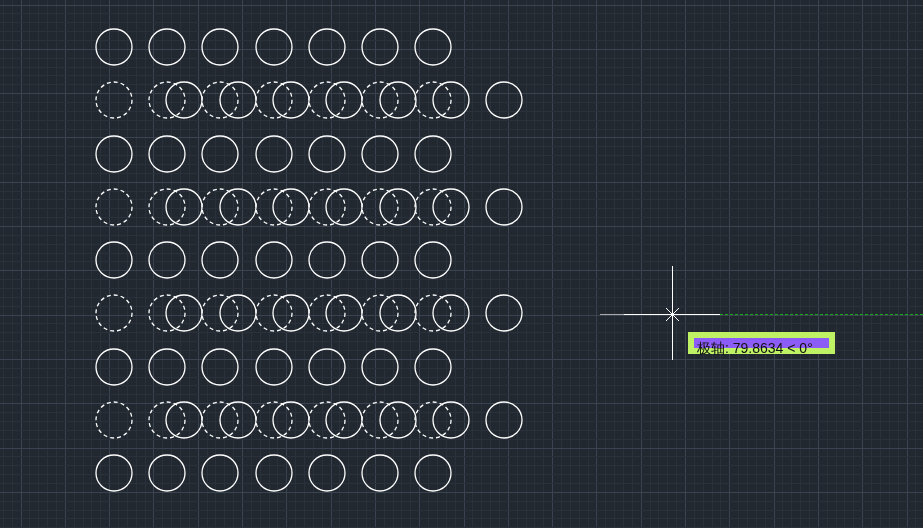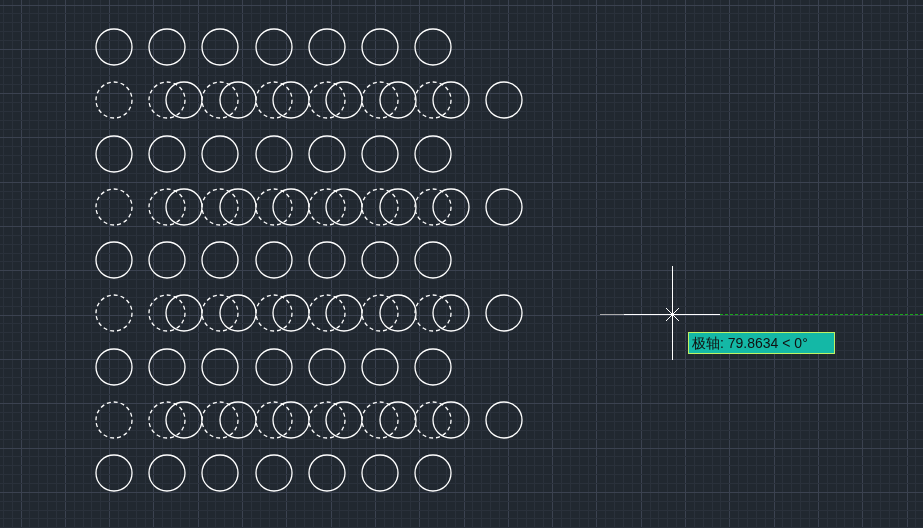--- a/index.html
+++ b/index.html
@@ -1,18 +1,18 @@
 <!DOCTYPE html>
 <html><head>
 <meta charset="utf-8">
 <style>
   html, body { margin:0; padding:0; }
   body { width:923px; height:528px; overflow:hidden; background:#212830; position:relative; font-family:"Liberation Sans", sans-serif; }
   #canvas { position:absolute; left:0; top:0; width:923px; height:528px; }
-  #tooltip { position:absolute; left:688px; top:332px; width:147px; height:22px; background:#14b8a6; border:1px solid #bef264; box-sizing:border-box; color:#111; font-size:14px; line-height:20px; padding-left:3px; white-space:nowrap; }
+  #tooltip { position:absolute; left:688px; top:332px; width:147px; height:22px; background:#8b5cf6; border:6px solid #bef264; box-sizing:border-box; color:#111; font-size:14px; line-height:20px; padding-left:3px; white-space:nowrap; }
 </style>
 </head>
 <body>
 
 <svg id="canvas" width="923" height="528" xmlns="http://www.w3.org/2000/svg">
   <g id="grid">
       <line x1="3.280000000000001" y1="0" x2="3.280000000000001" y2="528" stroke="#2a313b" stroke-width="1" shape-rendering="crispEdges"></line>
       <line x1="12.14" y1="0" x2="12.14" y2="528" stroke="#2a313b" stroke-width="1" shape-rendering="crispEdges"></line>
       <line x1="21" y1="0" x2="21" y2="528" stroke="#3b4250" stroke-width="1" shape-rendering="crispEdges"></line>
       <line x1="29.86" y1="0" x2="29.86" y2="528" stroke="#2a313b" stroke-width="1" shape-rendering="crispEdges"></line>

